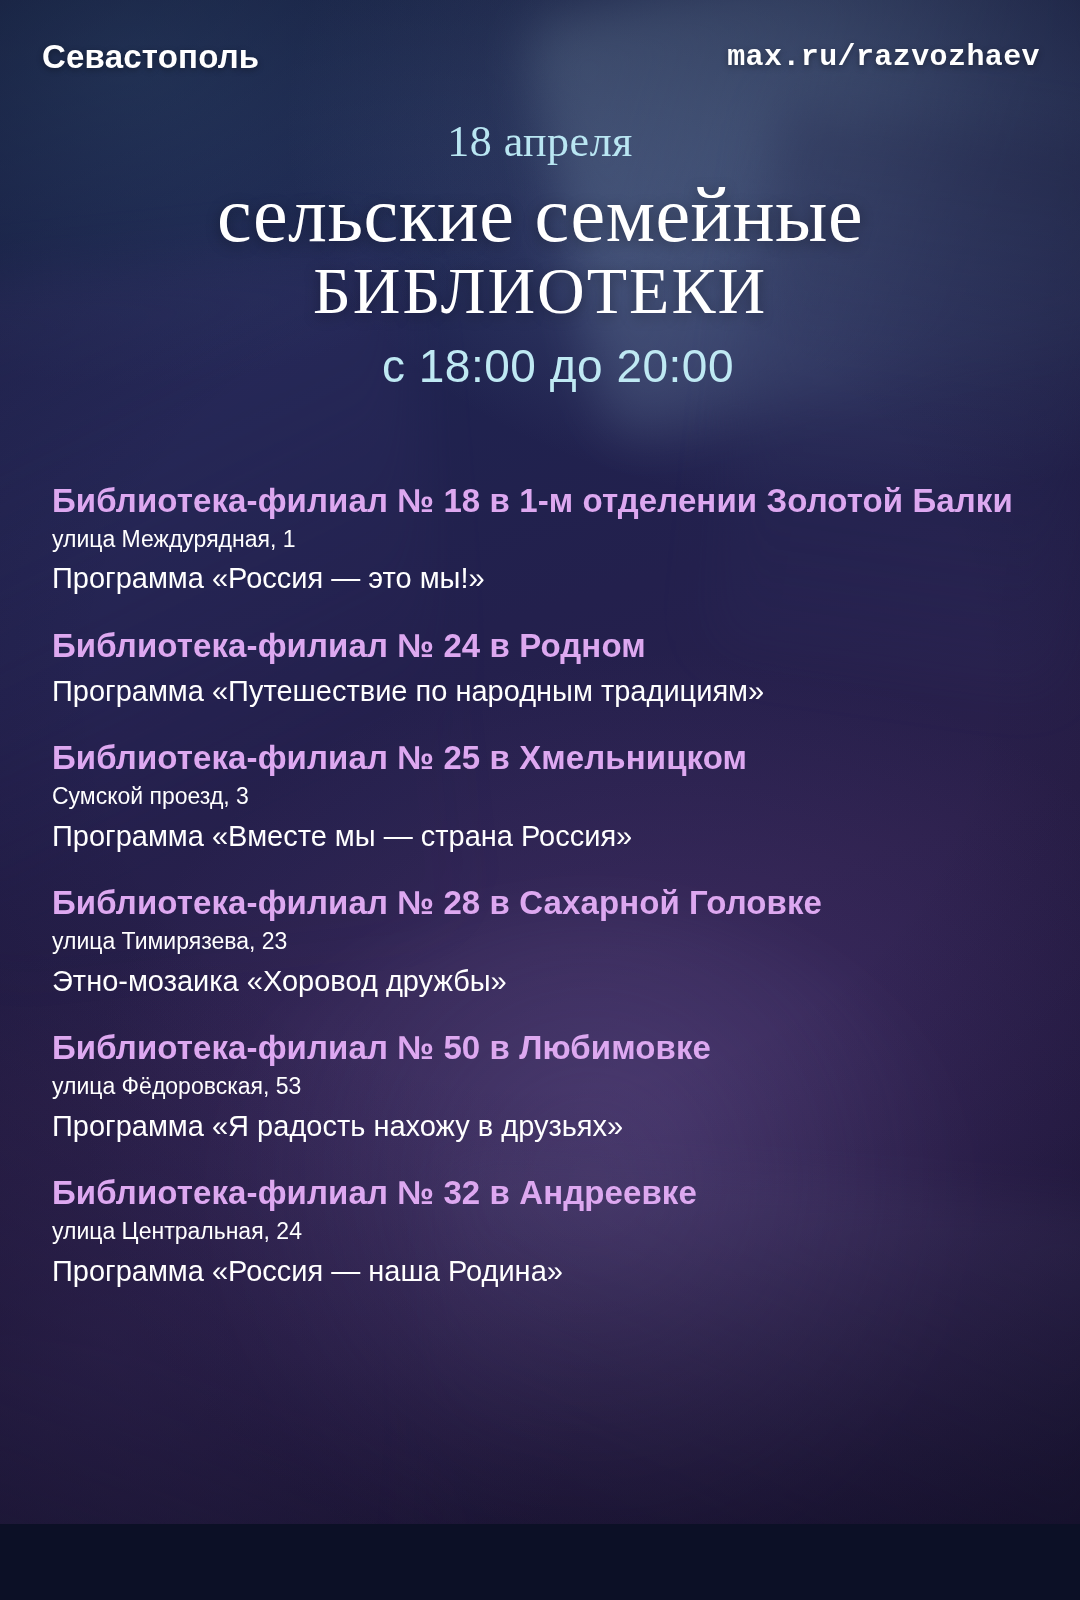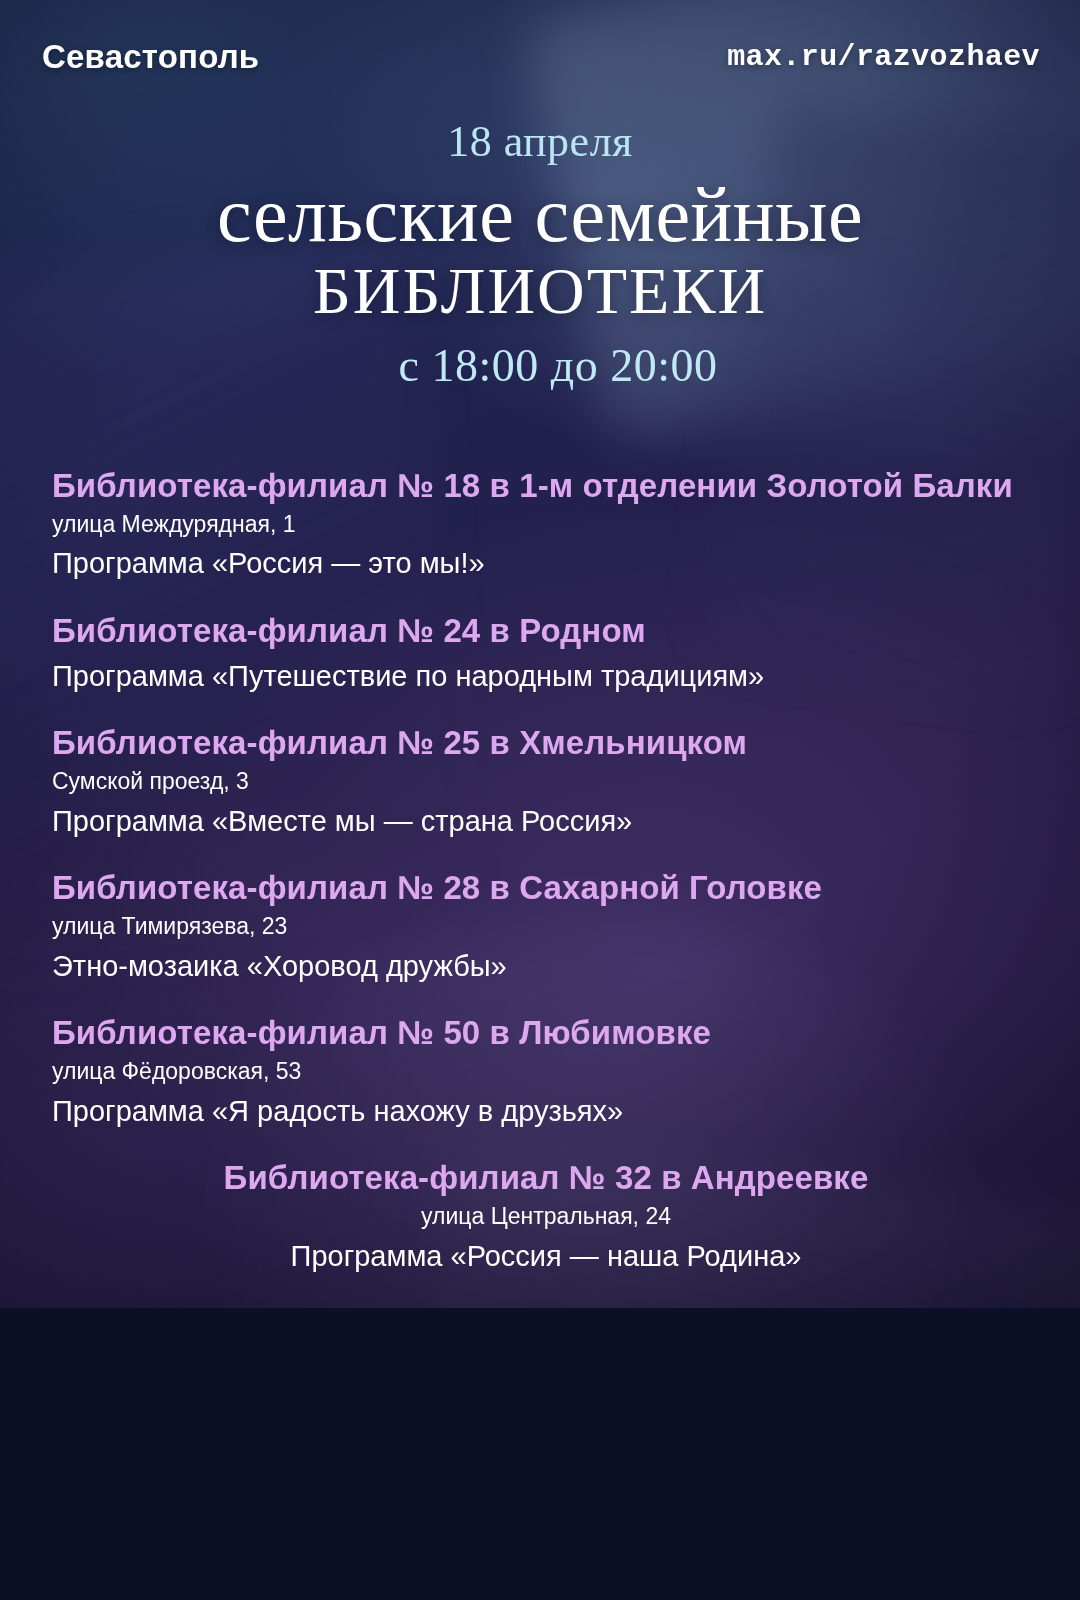--- a/index.html
+++ b/index.html
@@ -10,21 +10,21 @@
   body {
     width: 1080px;
     height: 1600px;
     overflow: hidden;
     font-family: "Liberation Sans", sans-serif;
   }
 
   .poster {
     position: relative;
     width: 1080px;
-    height: 1308px;
+    height: 1524px;
     overflow: hidden;
     background:
       radial-gradient(ellipse 900px 620px at 78% 8%, rgba(120,150,185,0.42), rgba(120,150,185,0) 62%),
       radial-gradient(ellipse 700px 500px at 12% 4%, rgba(60,95,135,0.45), rgba(60,95,135,0) 65%),
       radial-gradient(ellipse 860px 700px at 62% 74%, rgba(96,70,140,0.40), rgba(96,70,140,0) 68%),
       radial-gradient(ellipse 700px 560px at 10% 88%, rgba(70,52,110,0.45), rgba(70,52,110,0) 70%),
       linear-gradient(163deg, #1b2850 0%, #1d2450 20%, #23204d 42%, #2a1f4a 60%, #271b46 78%, #1d1436 100%);
   }
 
   
@@ -136,39 +136,40 @@
     letter-spacing: 0.5px;
     text-shadow: 0 3px 14px rgba(0,0,0,0.35);
   }
   .headline .line2 {
     display: block;
     font-size: 66px;
     letter-spacing: 2px;
     margin-top: 4px;
   }
   .timerange {
-    font-family: Liberation Serif, serif;
+    font-family: Liberation Sans, sans-serif;
     font-size: 46px;
     color: #bfe9f3;
     margin-top: 16px;
     letter-spacing: 0.5px;
     padding-left: 36px;
   }
 
   
   .list {
     position: absolute;
     top: 466px;
     left: 52px;
     width: 988px;
   }
   .entry {
     margin-bottom: 30px;
-  }
-  .entry:last-child { margin-bottom: 0; text-align: center; }
+    margin-top: 15px;
+  }
+  .entry:last-child { margin-bottom: 0; }
   .entry-name {
     font-size: 33px;
     font-weight: bold;
     color: #dda8f0;
     line-height: 1.20;
     letter-spacing: 0.1px;
   }
   .entry-address {
     font-size: 23px;
     color: #ffffff;

